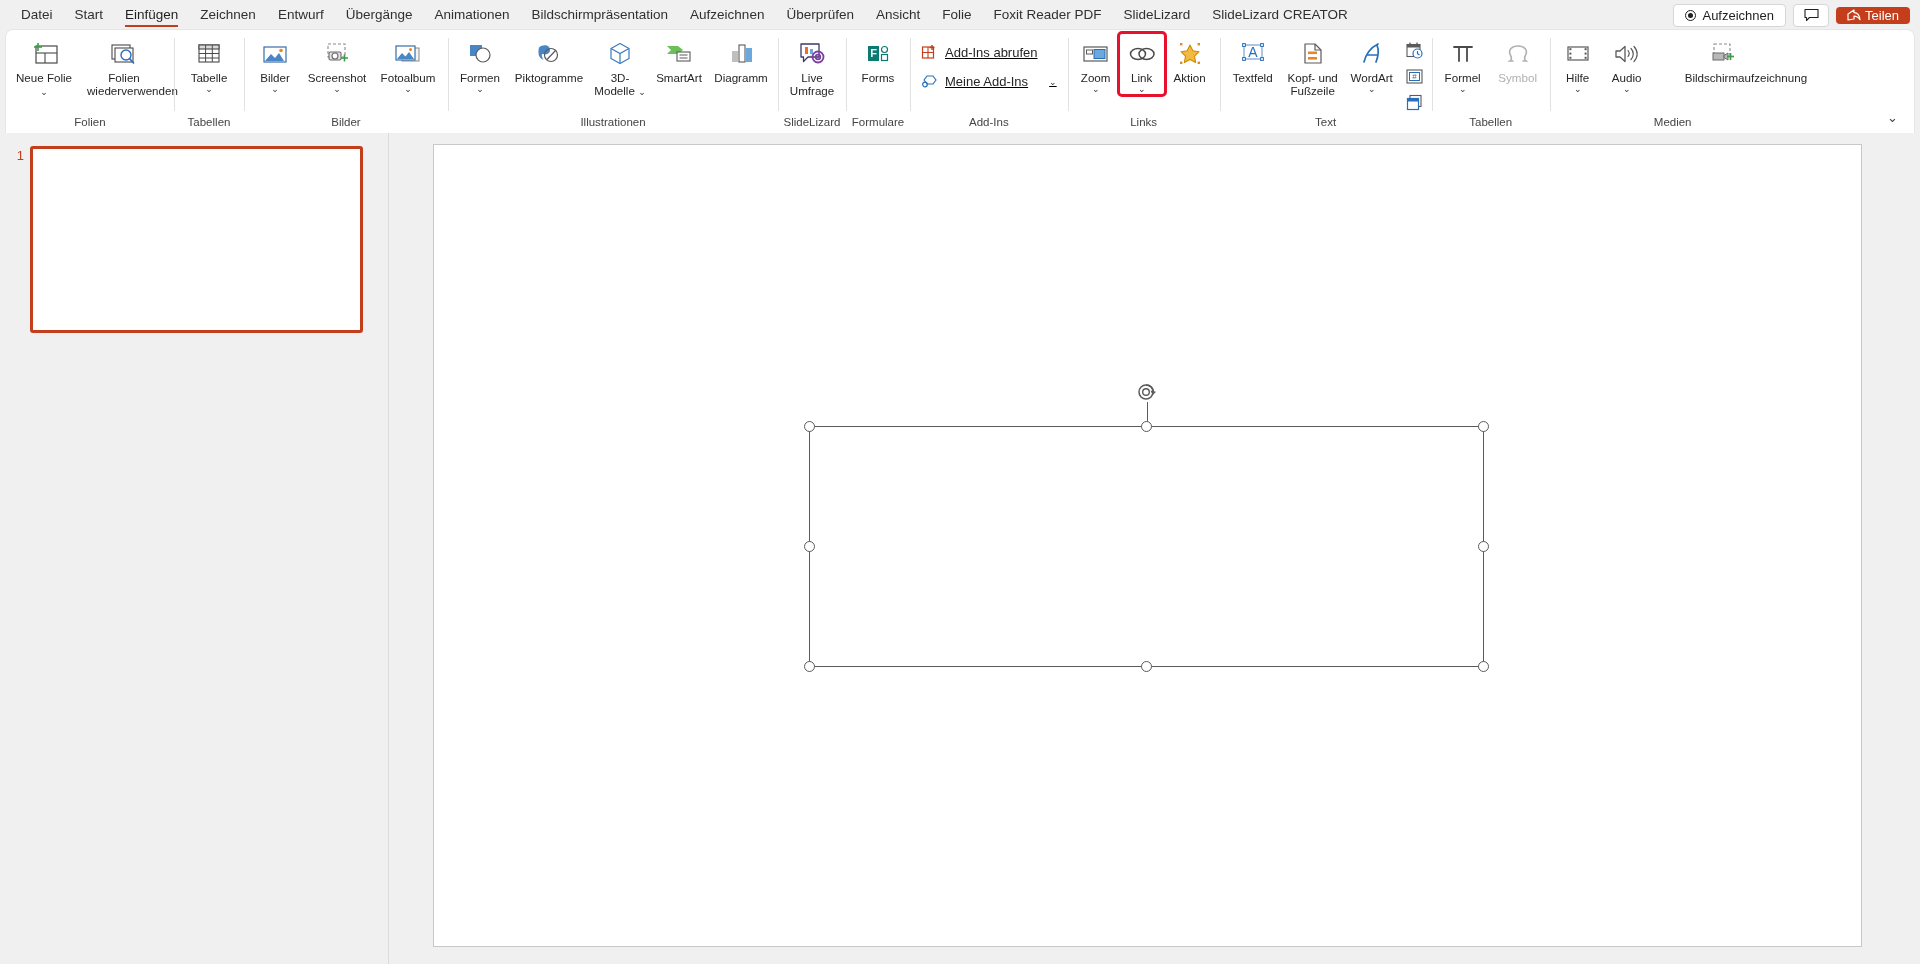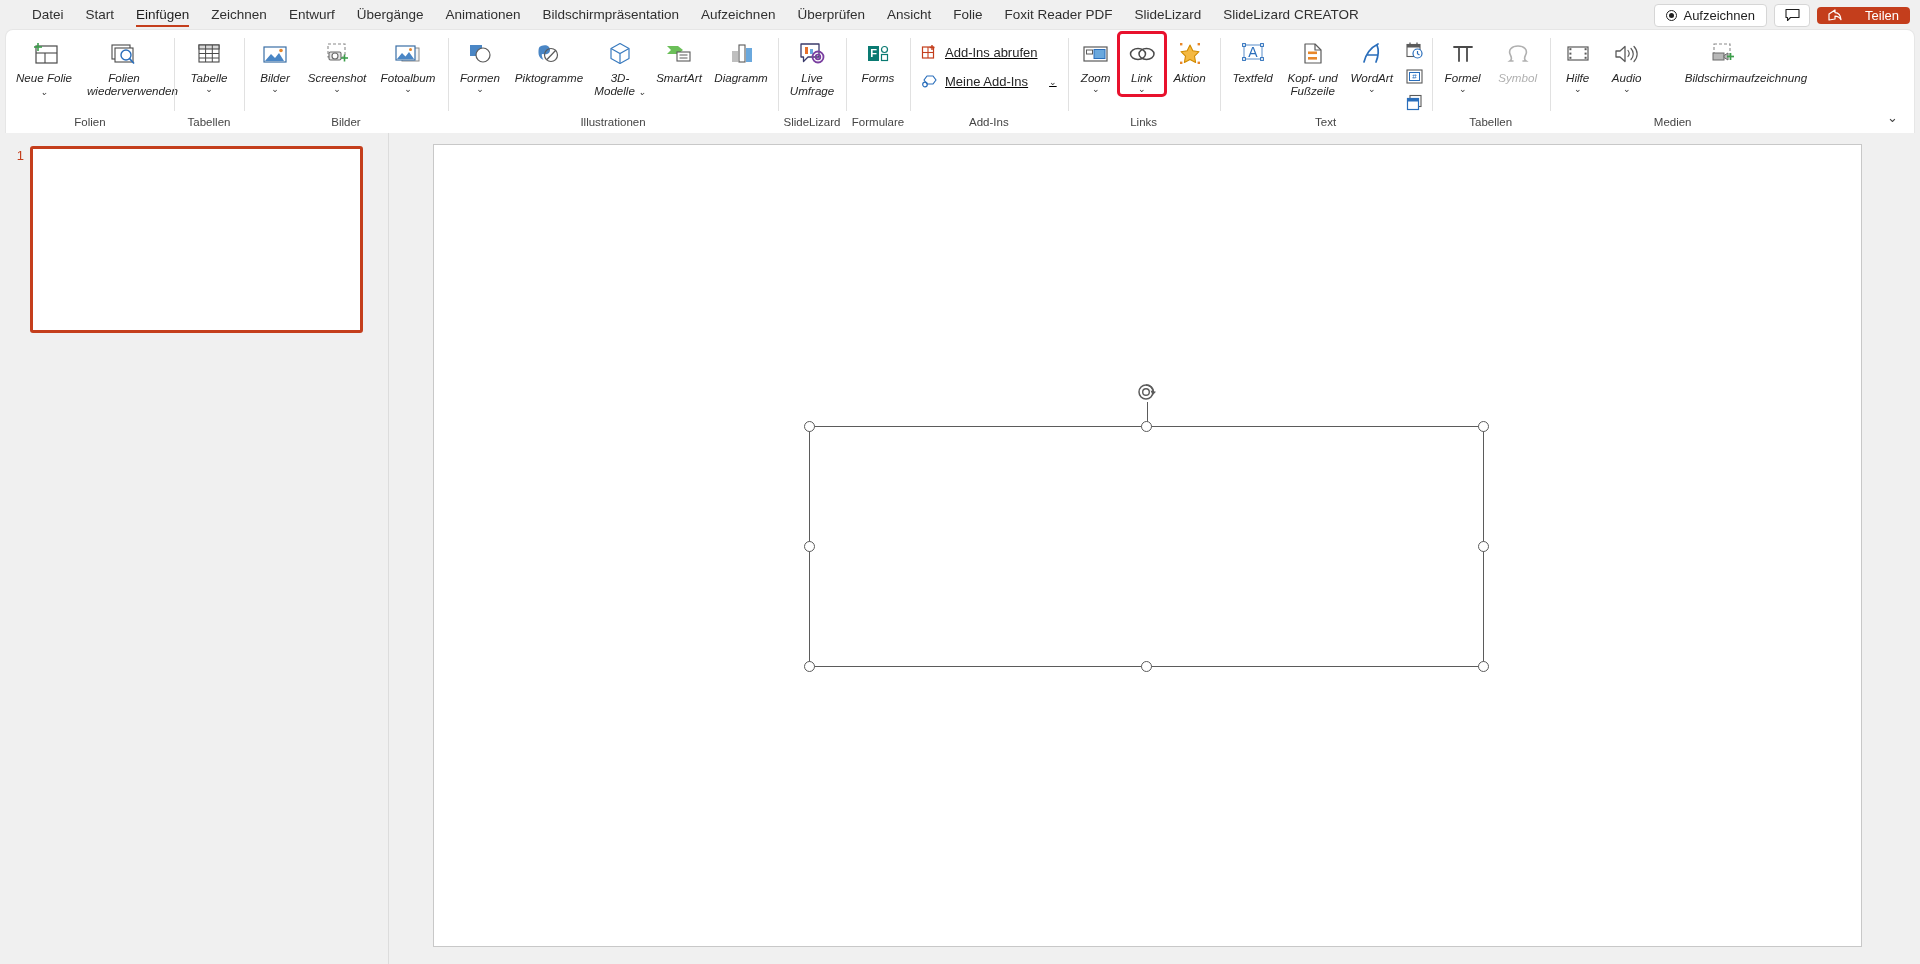--- a/index.html
+++ b/index.html
@@ -12,21 +12,21 @@
     -webkit-font-smoothing: antialiased;
   }
 
   
   .menubar {
     position: relative;
     height: 30px;
     background: #f0f0f0;
     display: flex;
     align-items: center;
-    padding-left: 21px;
+    padding-left: 10px;
   }
   .menu-item {
     font-size: 13.5px;
     color: #303030;
     padding: 5px 11px 6px 11px;
     white-space: nowrap;
     position: relative;
     cursor: default;
   }
   .menu-item.active {
@@ -75,21 +75,21 @@
   }
   .btn-comment-top {
     width: 36px; height: 23px;
     background: #ffffff;
     border: 1px solid #d6d6d6;
     border-radius: 4px;
     display: flex; align-items: center; justify-content: center;
     cursor: pointer;
   }
   .btn-share {
-    display: flex; align-items: center; gap: 23px;
+    display: flex; align-items: center; gap: 4px;
     background: #c43e1c;
     color: #fff;
     border-radius: 4px;
     height: 17px;
     padding: 0 11px;
     font-size: 13px;
     cursor: pointer;
   }
 
   
@@ -146,21 +146,20 @@
     height: 34px;
     display: flex; align-items: center; justify-content: center;
   }
   .rbtn .lbl {
     font-size: 11.6px;
     color: #262626;
     text-align: center;
     line-height: 13px;
     max-width: 74px;
     word-break: normal;
-    font-style: italic;
   }
   .rbtn.disabled .lbl { color: #b0b0b0; }
   .chev {
     font-size: 9px;
     line-height: 9px;
     color: #333;
     margin-top: 1px;
   }
   .rbtn-highlight {
     outline: 3px solid #e8112d;

